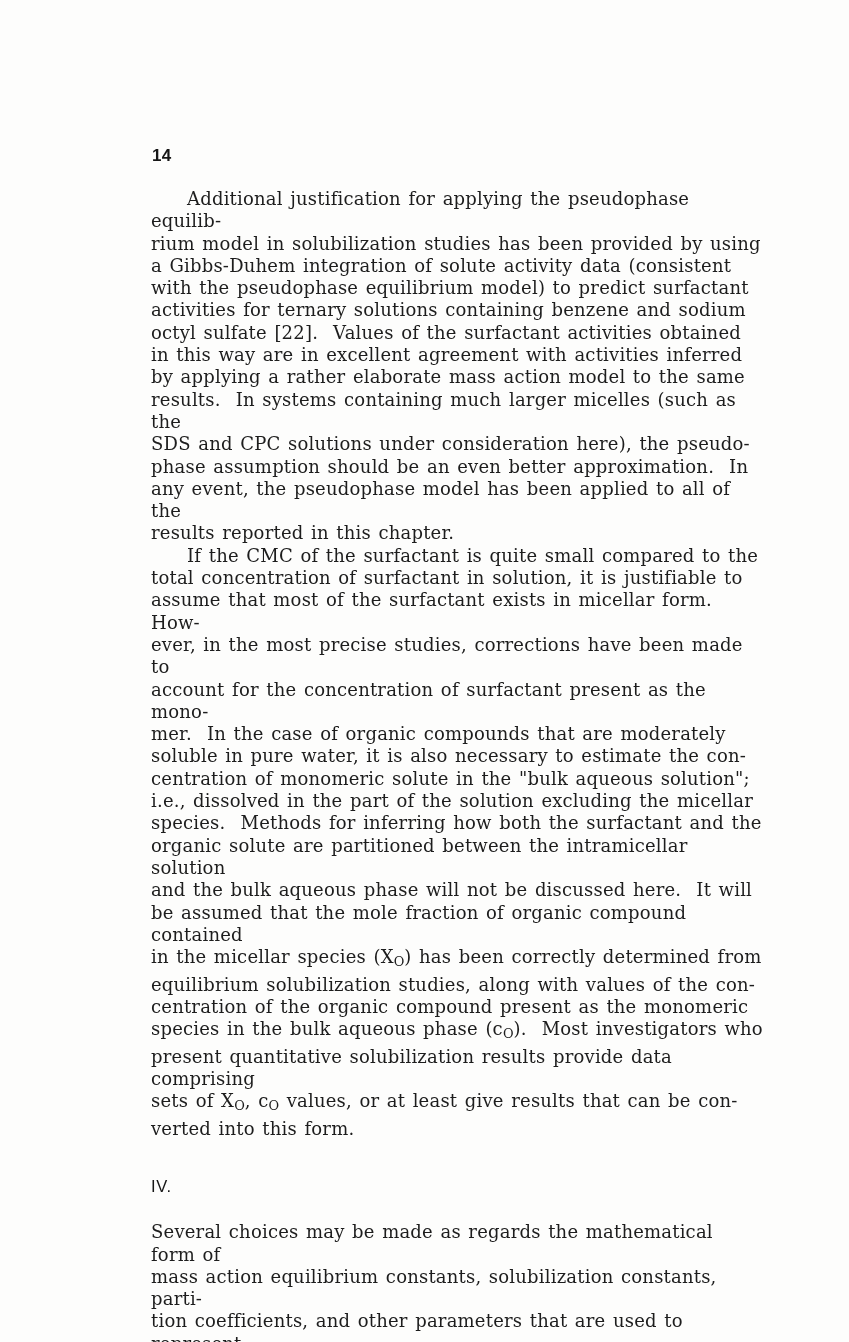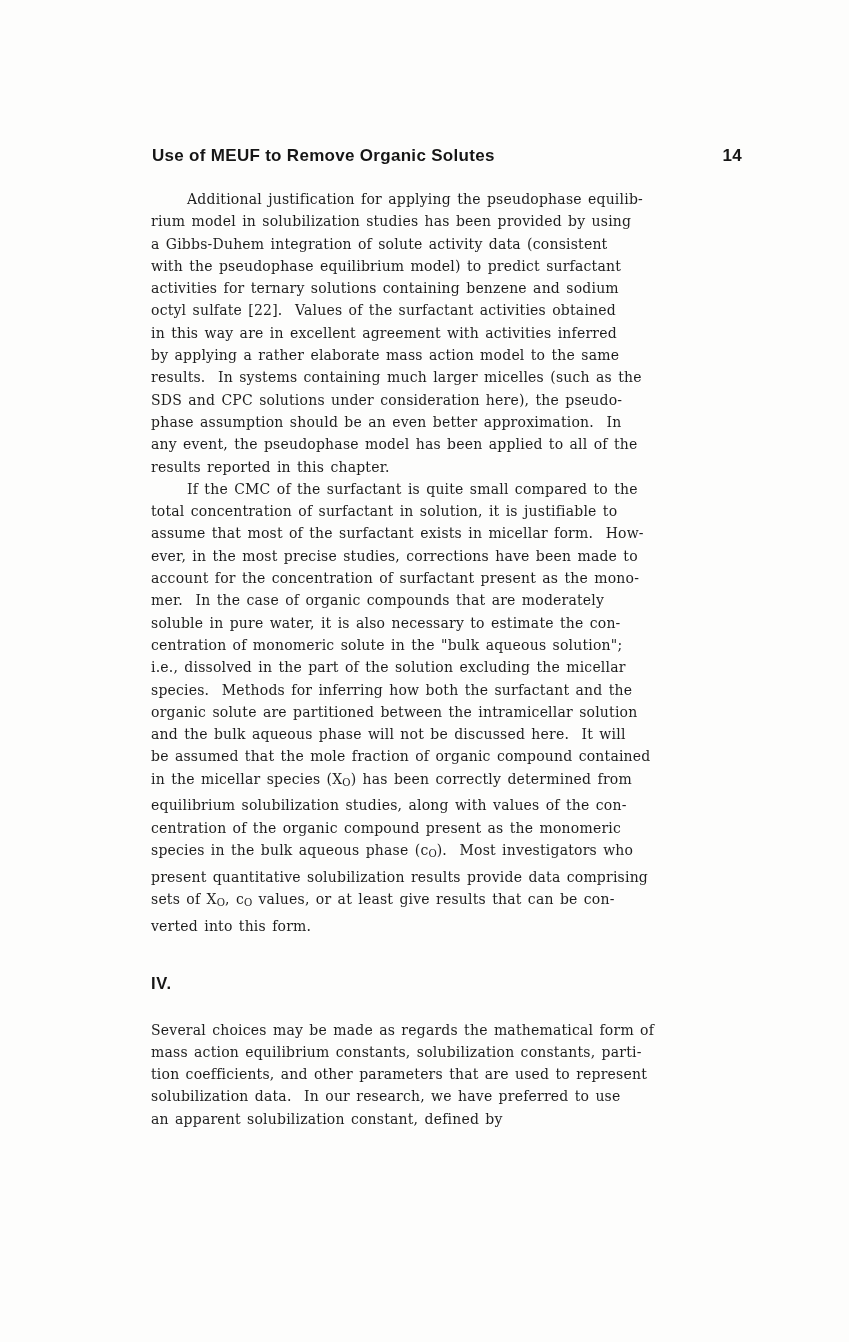--- a/index.html
+++ b/index.html
@@ -32,61 +32,60 @@
     white-space: nowrap;
   }
   .content {
     position: absolute;
     left: 151px;
     top: 188px;
     width: 612px;
   }
   .para {
     margin: 0;
-    font-size: 14px;
+    font-size: 18px;
     line-height: 22.3px;
     letter-spacing: 0.2px;
     word-spacing: 1.6px;
     white-space: pre-wrap;
     color: #1d1d1d;
   }
   .para.indent {
     text-indent: 36px;
   }
   .para sub {
     font-size: 0.72em;
     vertical-align: -0.24em;
     letter-spacing: 0;
   }
   .section-heading {
     display: flex;
     margin-top: 34px;
     margin-bottom: 23px;
     font-family: "Liberation Sans", sans-serif;
-    font-weight: 700;
+    font-weight: 400;
     font-size: 16.5px;
     line-height: 24.5px;
     letter-spacing: 0.7px;
     color: #161616;
   }
   .section-heading .numeral {
     flex: none;
     width: 45px;
   }
   .section-heading .heading-lines {
     white-space: pre-wrap;
   }
 </style>
 </head>
 <body>
 
 <div class="page">
 
   <div class="running-header">
-    <span>Use of MEUF to Remove Organic Solutes</span>
     <span>14</span>
   </div>
 
   <div class="content">
 
     <p class="para indent">Additional justification for applying the pseudophase equilib-
 rium model in solubilization studies has been provided by using
 a Gibbs-Duhem integration of solute activity data (consistent
 with the pseudophase equilibrium model) to predict surfactant
 activities for ternary solutions containing benzene and sodium

